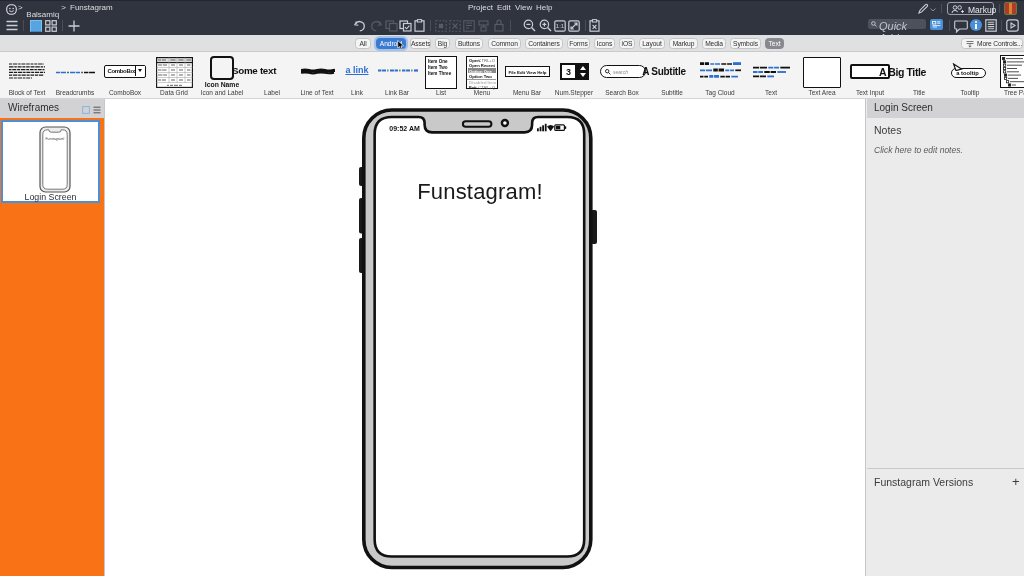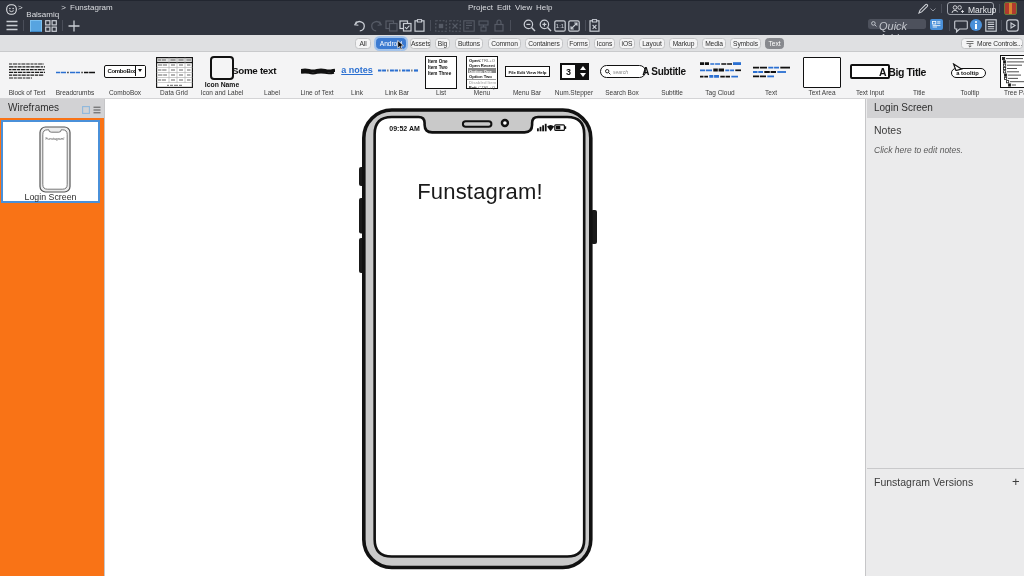--- a/index.html
+++ b/index.html
@@ -300,21 +300,21 @@
     <div class="abs" style="left:232px;top:12.8px;width:80px;text-align:left;font-size:9.8px;font-weight:bold;color:#111;letter-spacing:-0.3px;">Some text</div>
     <div class="comp-label" style="left:232px;">Label</div>
 
     <svg class="icon" style="left:301px;top:15px" width="34" height="9" viewBox="0 0 34 9">
       <path d="M0 3.4 Q4 2.2 8 3.4 T16 3.4 T24 3.4 T32 3.4 L34 3.2" stroke="#111" stroke-width="2.8" fill="none"></path>
       <path d="M0 5.8 Q4 4.8 8 5.8 T16 5.8 T24 5.8 T33 5.6" stroke="#111" stroke-width="2.2" fill="none"></path>
       <path d="M-1 4.5 H35" stroke="#111" stroke-width="1.2"></path>
     </svg>
     <div class="comp-label" style="left:277px;">Line of Text</div>
 
-    <div class="abs" style="left:317px;top:13px;width:80px;text-align:center;font-size:9px;font-weight:bold;color:#2a6fd1;text-decoration:underline;">a notes</div>
+    <div class="abs" style="left:317px;top:13px;width:80px;text-align:center;font-size:9px;font-weight:bold;color:#2a6fd1;text-decoration:underline;">a link</div>
     <div class="comp-label" style="left:317px;">Link</div>
 
     <svg class="icon" style="left:378px;top:16px" width="40" height="5" viewBox="0 0 40 5">
       <path d="M0 2.5 H8" stroke="#2a6fd1" stroke-width="2.2" stroke-dasharray="3.4 0.7 3.9 0"></path>
       <path d="M9.5 2.5 H10.3" stroke="#111" stroke-width="2.2"></path>
       <path d="M12 2.5 H20" stroke="#2a6fd1" stroke-width="2.2" stroke-dasharray="3.9 0.7 3.4 0"></path>
       <path d="M21.5 2.5 H22.3" stroke="#111" stroke-width="2.2"></path>
       <path d="M24 2.5 H32" stroke="#2a6fd1" stroke-width="2.2" stroke-dasharray="3.4 0.7 3.9 0"></path>
       <path d="M33.5 2.5 H34.3" stroke="#111" stroke-width="2.2"></path>
       <path d="M36 2.5 H40" stroke="#2a6fd1" stroke-width="2.2"></path>

